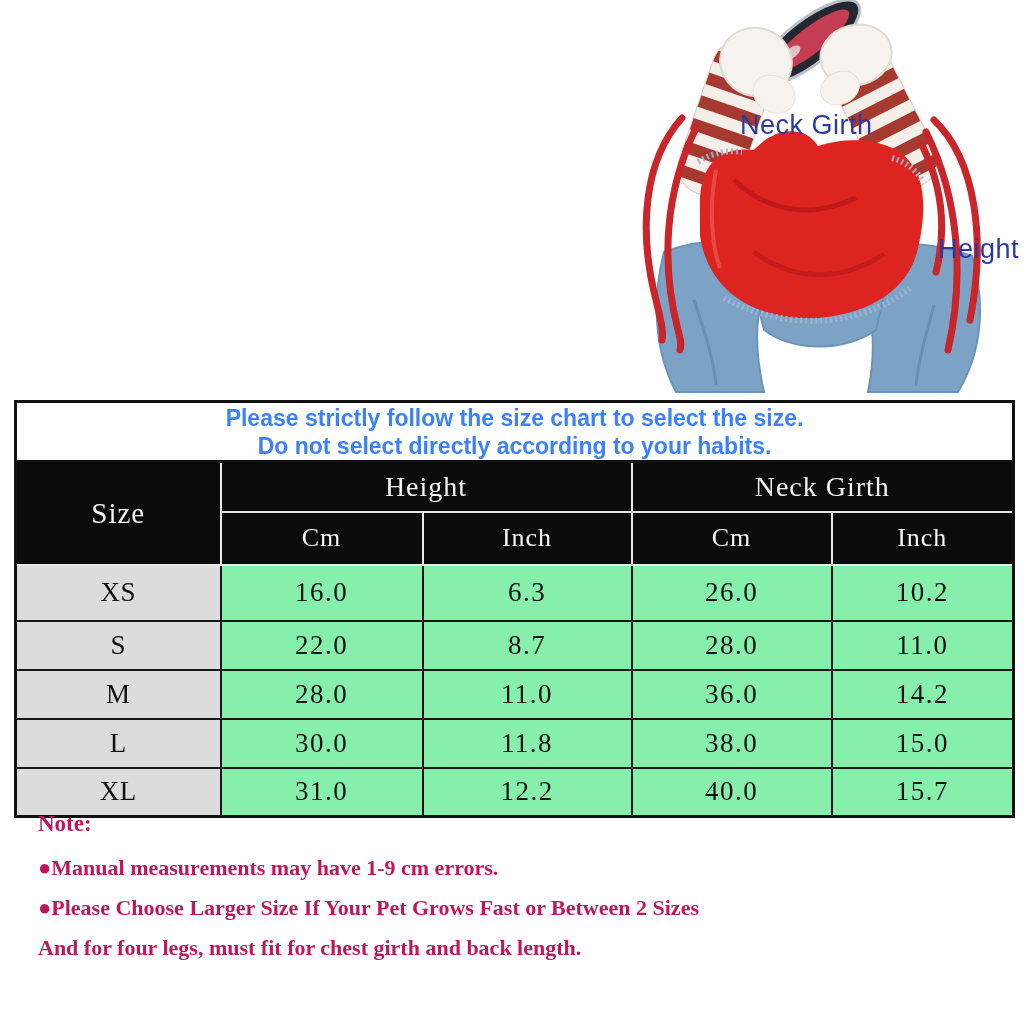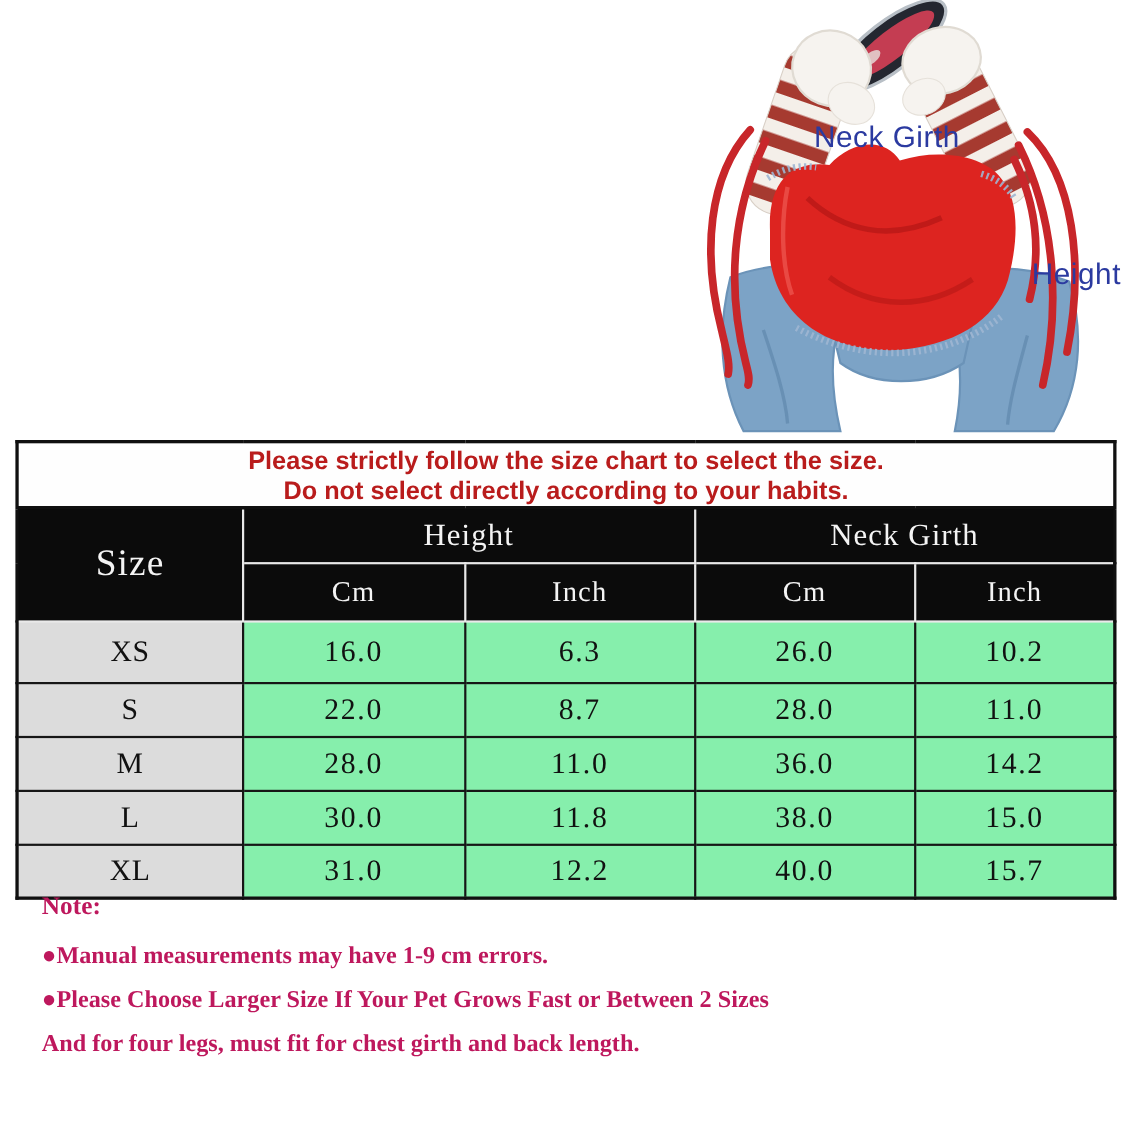--- a/index.html
+++ b/index.html
@@ -20,27 +20,27 @@
   .size-table{
     position:absolute;left:14px;top:400px;width:998px;height:406px;
     border-collapse:collapse;table-layout:fixed;
     border:3px solid #101010;
     font-family:"Liberation Serif","DejaVu Serif",serif;
   }
   .size-table td{text-align:center;vertical-align:middle;padding:0;}
   .notice-cell{
     background:#fefefe;border-bottom:3px solid #101010;
     font-family:"Liberation Sans",sans-serif;font-weight:600;
-    color:#b91c1c;font-size:23px;line-height:28px;
+    color:#3b82f6;font-size:23px;line-height:28px;
   }
   .hdr td{
     background:#0b0b0b;color:#f4f4f4;border:2px solid #e9e9e9;
     font-size:28px;letter-spacing:1px;
   }
-  .hdr td.size-head{font-size:34px;}
+  .hdr td.size-head{font-size:29px;}
   .hdr.sub td{font-size:26px;}
   .data td{
     background:#86efac;border:2px solid #161616;color:#111;
     font-size:27px;letter-spacing:1.5px;
   }
   .data td.size-col{background:#dcdcdc;letter-spacing:.5px;}
   
   .notes{
     position:absolute;left:38px;top:810px;width:960px;
     font-family:"Liberation Serif","DejaVu Serif",serif;font-weight:bold;

